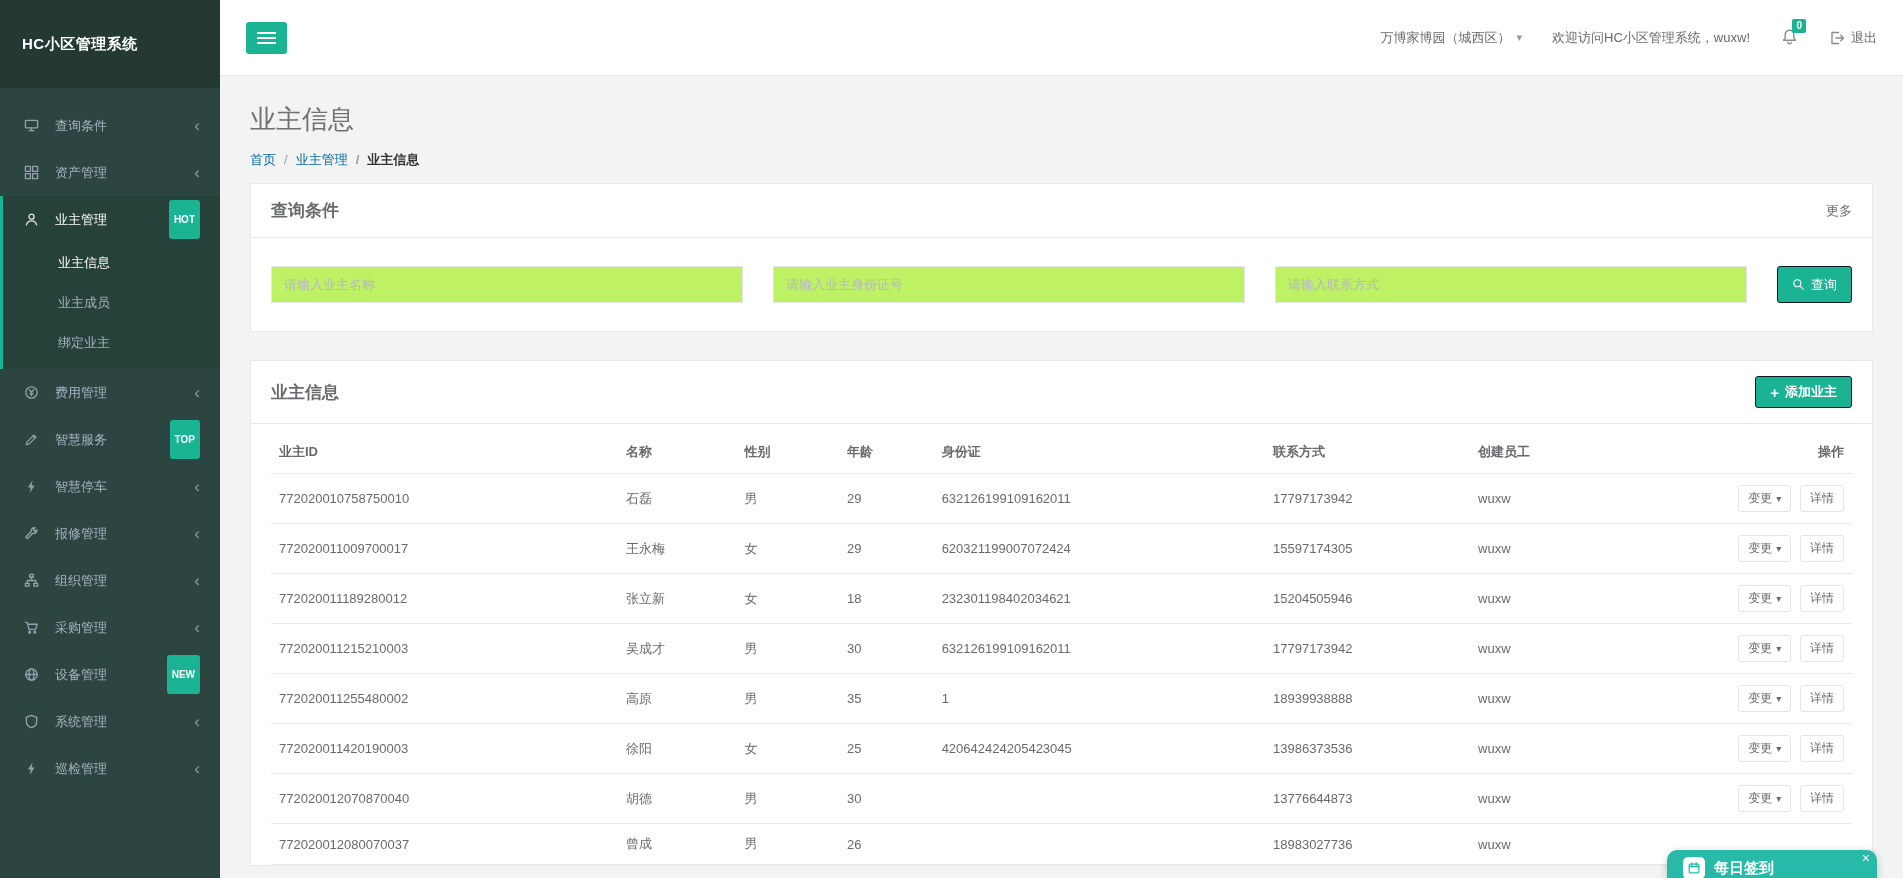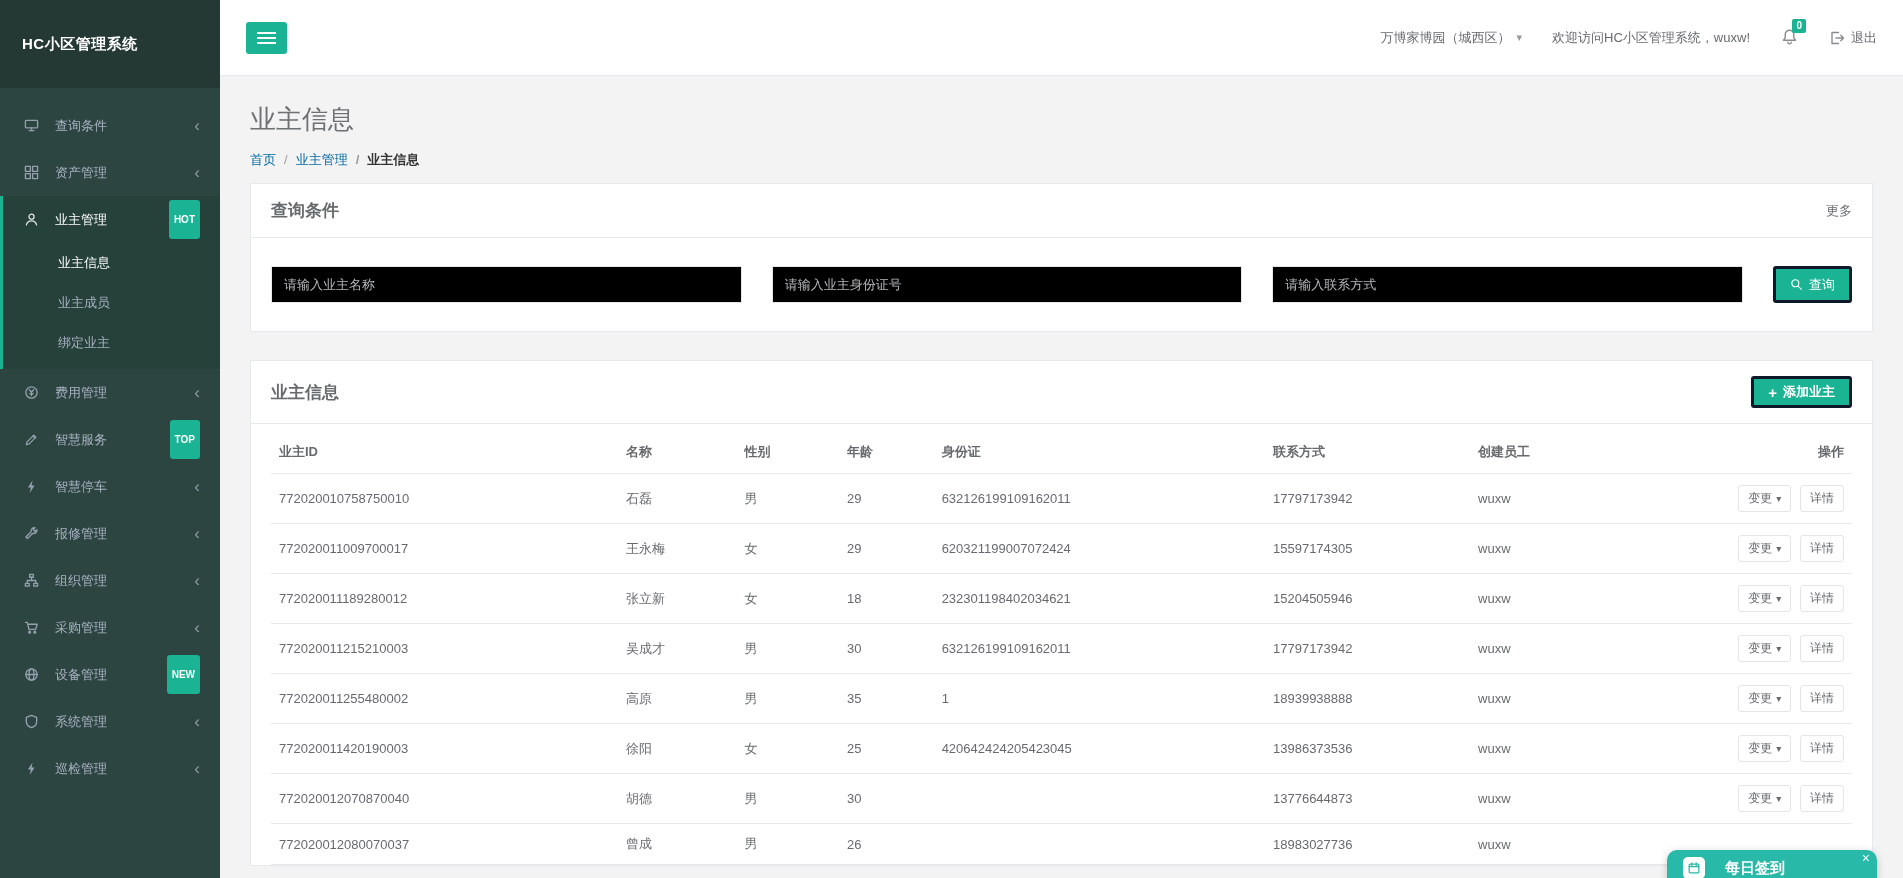--- a/index.html
+++ b/index.html
@@ -49,23 +49,23 @@
   .breadcrumb .crumb { color:#0369a1; text-decoration:none; cursor:pointer; }
   .breadcrumb .crumb + .crumb::before { content:"/"; margin:0 8px; color:#999; cursor:default; }
   .breadcrumb .crumb.current { font-weight:bold; color:#333; cursor:default; }
   
   .panel { background:#fff; border:1px solid #e7eaec; margin:0 30px 28px; }
   .panel-head { padding:15px 20px; border-bottom:1px solid #e7eaec; display:flex; align-items:center; }
   .panel-title { font-size:17px; font-weight:bold; color:#676a6c; }
   .more { margin-left:auto; color:#676a6c; cursor:pointer; text-decoration:none; }
   .query-body { padding:28px 20px; display:flex; align-items:center; gap:30px; }
   .query-body input { flex:1; height:37px; border:1px solid #e5e6e7; padding:0 12px; font-size:13px;
-                      color:#676a6c; outline:none; font-family:inherit; background:#000000; }
+                      color:#676a6c; outline:none; font-family:inherit; background:#bef264; }
   .query-body input::placeholder { color:#b5b8bb; }
-  .btn-green { background:#1ab394; color:#fff; border:3px solid #0f172a; border-radius:3px;
+  .btn-green { background:#1ab394; color:#fff; border:1px solid #0f172a; border-radius:3px;
                height:37px; padding:0 14px; font-size:13px; cursor:pointer; display:inline-flex;
                align-items:center; gap:6px; font-family:inherit; }
   .btn-green svg { width:13px; height:13px; stroke:#fff; }
   .add-btn { margin-left:auto; height:32px; font-weight:bold; }
   .add-btn .plus { font-size:15px; font-weight:bold; line-height:1; }
   
   .table-body { padding:4px 20px 0; }
   table { width:100%; border-collapse:collapse; }
   th { text-align:left; font-size:13px; font-weight:bold; color:#676a6c;
        padding:15px 8px 12px; border-bottom:1px solid #e7eaec; white-space:nowrap; }
@@ -74,21 +74,21 @@
   .btn-mini { border:1px solid #e4e5e7; background:#fff; color:#676a6c; font-size:12px;
               padding:4px 9px; border-radius:3px; cursor:pointer; font-family:inherit;
               display:inline-flex; align-items:center; gap:4px; }
   .btn-mini + .btn-mini { margin-left:5px; }
   .btn-mini .caret { font-size:10px; color:#676a6c; }
   
   .float-widget { position:fixed; right:26px; bottom:-36px; width:210px; height:64px;
                   background:#28b9a8; border-radius:10px; z-index:20;
                   box-shadow:0 2px 8px rgba(0,0,0,.2); }
   .fw-close { position:absolute; top:1px; right:7px; color:#fff; font-size:14px; cursor:pointer; line-height:1; }
-  .fw-body { display:flex; align-items:center; gap:20px; padding:7px 0 0 16px; }
+  .fw-body { display:flex; align-items:center; gap:9px; padding:7px 0 0 16px; }
   .fw-icon { width:22px; height:22px; background:#fff; border-radius:5px; display:flex;
              align-items:center; justify-content:center; }
   .fw-icon svg { width:14px; height:14px; stroke:#28b9a8; }
   .fw-label { color:#fff; font-weight:bold; font-size:15px; }
   
   svg { fill:none; stroke:currentColor; stroke-width:1.4; stroke-linecap:round; stroke-linejoin:round; }
   svg.filled { fill:currentColor; stroke:none; }
 </style>
 </head>
 <body>

